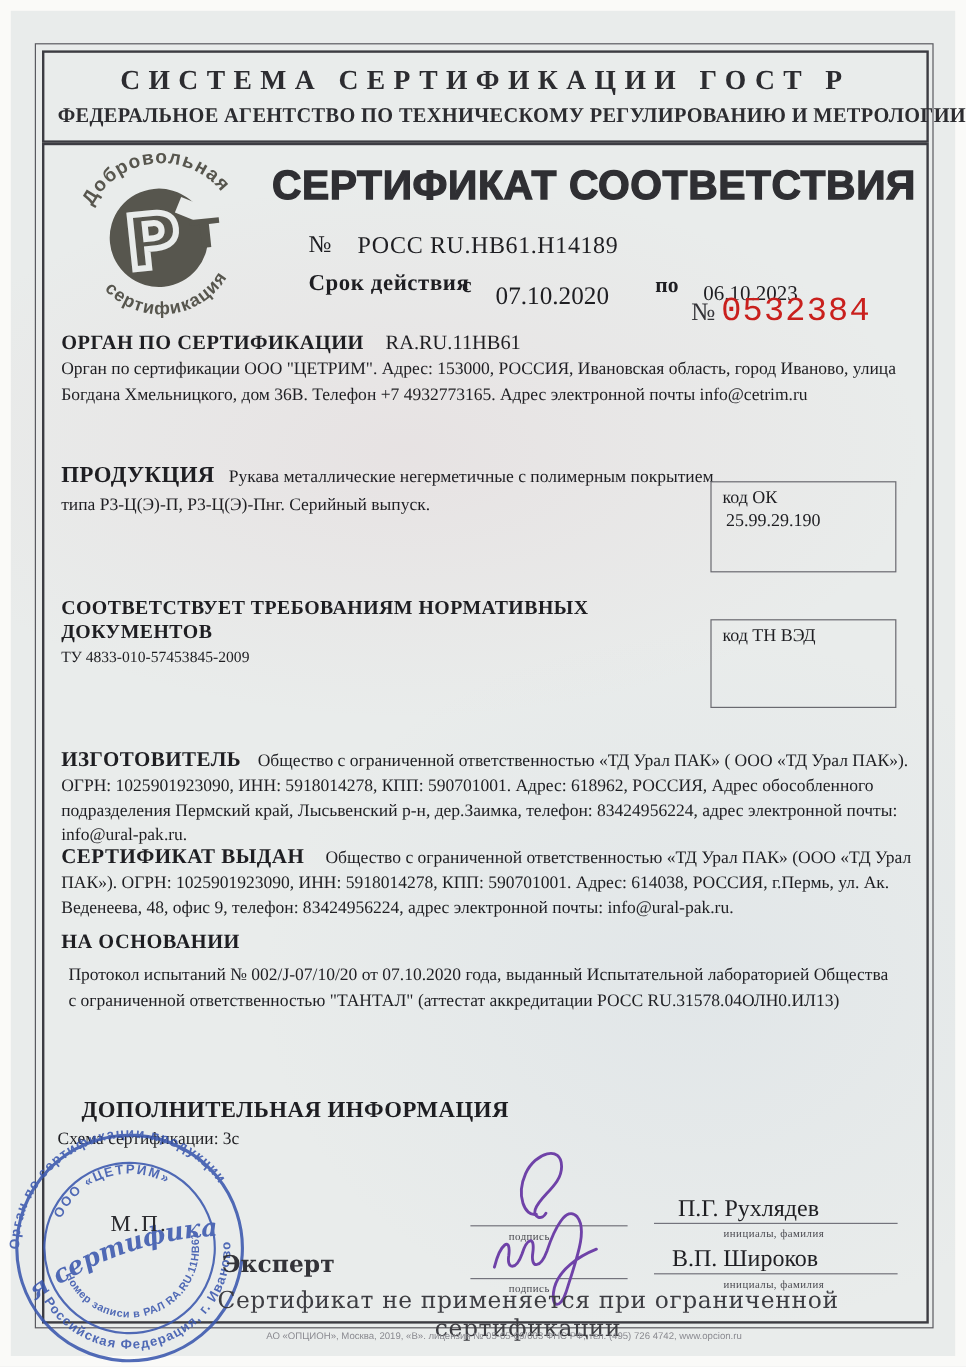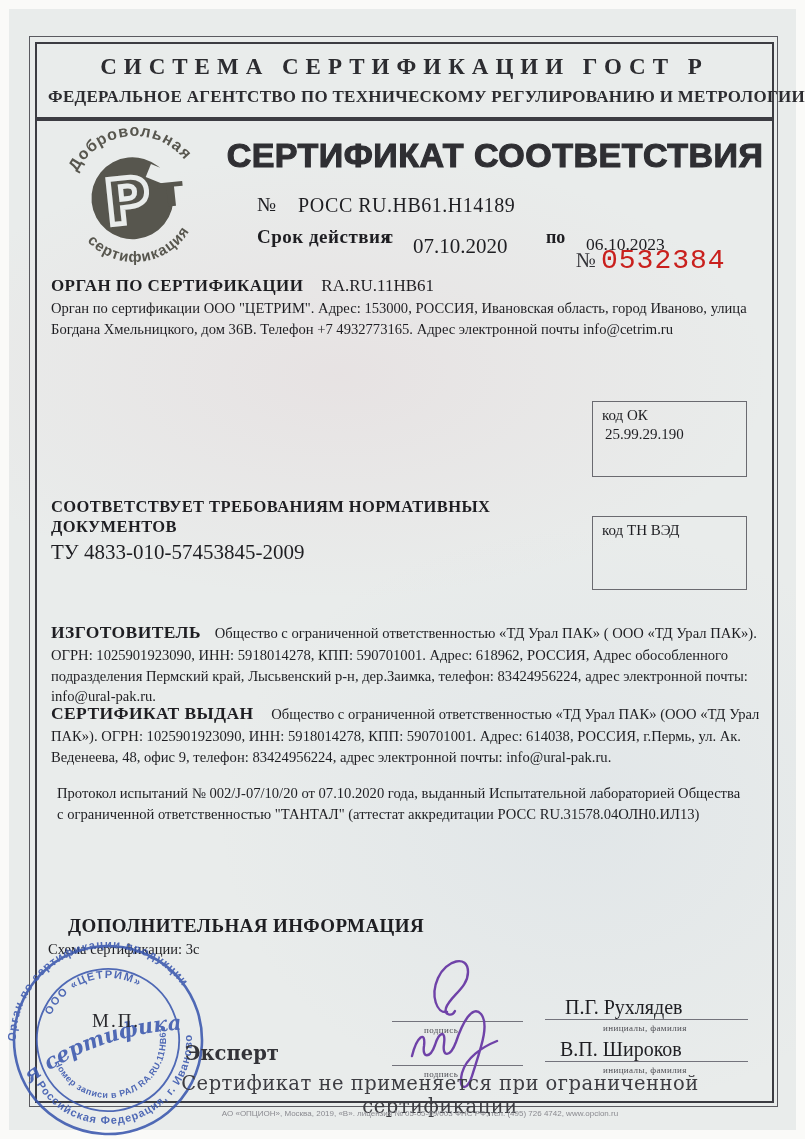--- a/index.html
+++ b/index.html
@@ -72,44 +72,49 @@
 
   <div class="abs" style="left:576px;top:248px;font-size:21px;color:#333338;">№</div>
   <div class="abs" style="left:601px;top:245px;font-family:'Liberation Mono',monospace;font-size:28px;letter-spacing:1px;color:#c9201d;">0532384</div>
 
   <div class="abs" style="left:51px;top:276px;width:705px;">
     <span class="lbl" style="font-size:17px;">ОРГАН ПО СЕРТИФИКАЦИИ</span>
     <span style="font-size:17px;margin-left:14px;">RA.RU.11НВ61</span>
     <div class="body-text" style="margin-top:2px;">Орган по сертификации ООО "ЦЕТРИМ". Адрес: 153000, РОССИЯ, Ивановская область, город Иваново, улица Богдана Хмельницкого, дом 36В. Телефон +7 4932773165. Адрес электронной почты info@cetrim.ru</div>
   </div>
 
+  <div class="abs body-text" style="left:51px;top:384px;width:545px;">
+    <span class="lbl" style="font-size:19px;margin-right:8px;">ПРОДУКЦИЯ</span>
+    <span>Рукава металлические  негерметичные с полимерным покрытием типа Р3-Ц(Э)-П, Р3-Ц(Э)-Пнг. Серийный выпуск.</span>
+  </div>
   <div class="abs codebox" style="left:592px;top:401px;width:153px;height:74px;">
     <div style="margin:5px 0 0 9px;">код ОК</div>
     <div style="margin:2px 0 0 12px;">25.99.29.190</div>
   </div>
 
   <div class="abs" style="left:51px;top:497px;width:540px;">
     <div class="lbl" style="font-size:16.5px;">СООТВЕТСТВУЕТ ТРЕБОВАНИЯМ НОРМАТИВНЫХ ДОКУМЕНТОВ</div>
-    <div style="font-size:21px;margin-top:3px;">ТУ  4833-010-57453845-2009</div>
+    <div style="font-size:13px;margin-top:3px;">ТУ  4833-010-57453845-2009</div>
   </div>
   <div class="abs codebox" style="left:592px;top:516px;width:153px;height:72px;">
     <div style="margin:5px 0 0 9px;">код ТН ВЭД</div>
   </div>
 
   <div class="abs body-text" style="left:51px;top:620px;width:712px;">
     <span class="lbl" style="font-size:17.5px;margin-right:10px;">ИЗГОТОВИТЕЛЬ</span>
     <span>Общество с ограниченной ответственностью «ТД Урал ПАК» ( ООО «ТД Урал ПАК»). ОГРН: 1025901923090, ИНН: 5918014278, КПП: 590701001. Адрес: 618962, РОССИЯ, Адрес обособленного подразделения Пермский край, Лысьвенский р-н, дер.Заимка, телефон: 83424956224, адрес электронной почты: info@ural-pak.ru.</span>
   </div>
 
   <div class="abs body-text" style="left:51px;top:701px;width:712px;">
     <span class="lbl" style="font-size:17.5px;margin-right:14px;">СЕРТИФИКАТ ВЫДАН</span>
     <span>Общество с ограниченной ответственностью «ТД Урал ПАК» (ООО «ТД Урал ПАК»). ОГРН: 1025901923090, ИНН: 5918014278, КПП: 590701001. Адрес: 614038, РОССИЯ, г.Пермь, ул. Ак. Веденеева, 48, офис 9, телефон: 83424956224, адрес электронной почты: info@ural-pak.ru.</span>
   </div>
 
   <div class="abs" style="left:51px;top:775px;width:695px;">
+    <div class="lbl" style="font-size:17px;">НА ОСНОВАНИИ</div>
     <div class="body-text" style="margin-top:8px;padding-left:6px;">Протокол испытаний № 002/J-07/10/20 от 07.10.2020 года, выданный Испытательной лабораторией Общества с ограниченной ответственностью "ТАНТАЛ" (аттестат аккредитации РОСС RU.31578.04ОЛН0.ИЛ13)</div>
   </div>
 
   <div class="abs lbl" style="left:68px;top:915px;font-size:19px;">ДОПОЛНИТЕЛЬНАЯ ИНФОРМАЦИЯ</div>
   <div class="abs" style="left:48px;top:941px;font-size:14.5px;">Схема сертификации: 3с</div>
 
   <div class="abs" style="left:2px;top:934px;width:212px;height:212px;transform:rotate(-18deg);opacity:.88;">
     <svg width="212" height="212" viewBox="0 0 212 212">
       <defs>
         <path id="stOutTop" d="M 14 106 A 92 92 0 0 1 198 106"></path>

